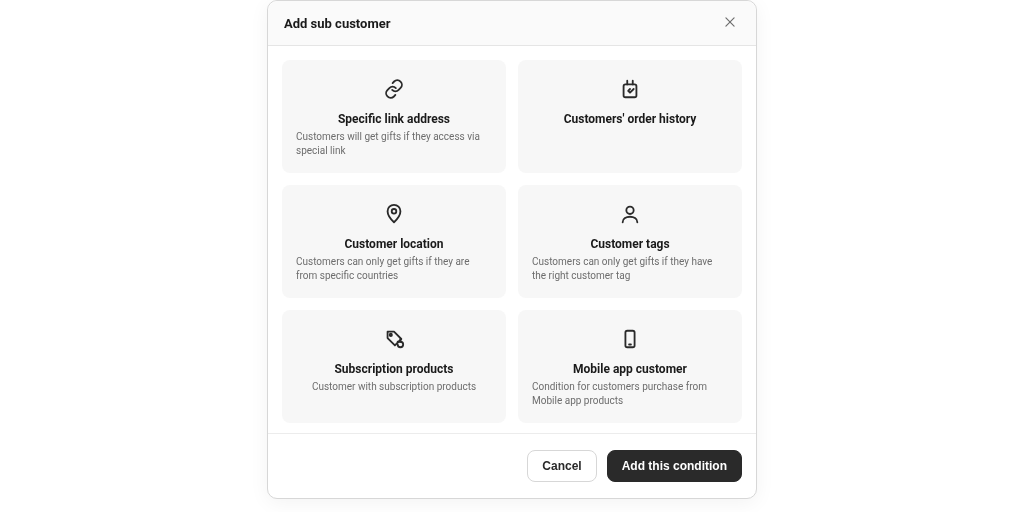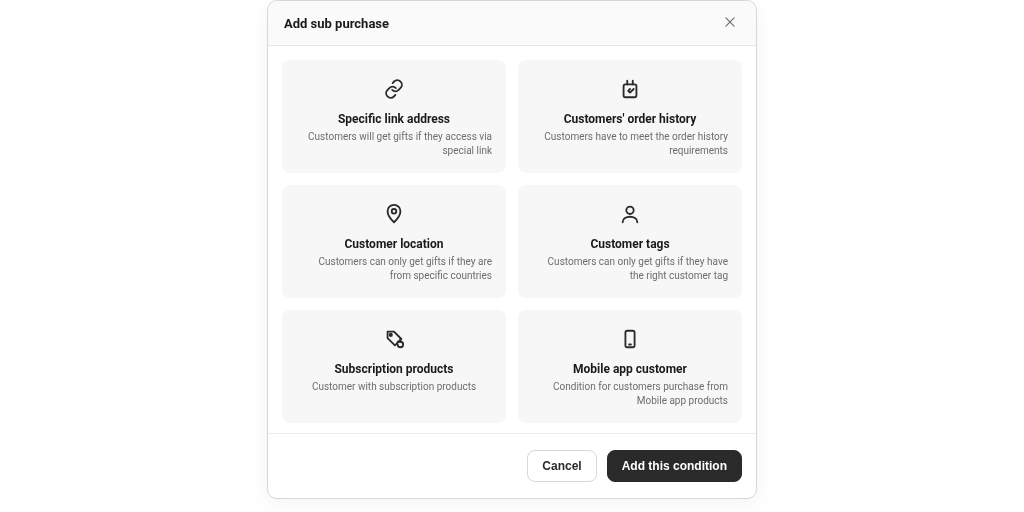--- a/index.html
+++ b/index.html
@@ -35,21 +35,21 @@
     padding: 14px 14px 10px 14px;
     display: grid;
     grid-template-columns: 1fr 1fr;
     gap: 12px;
   }
   .card {
     background: #f7f7f7;
     border-radius: 8px;
     padding: 18px 14px 16px 14px;
     display: flex; flex-direction: column; align-items: center;
-    text-align: right;
+    text-align: left;
     cursor: pointer;
   }
   .card .icon {
     width: 22px; height: 22px;
     color: #2a2a2a;
     margin-bottom: 12px;
     display:flex; align-items:center; justify-content:center;
   }
   .card .icon svg { width: 22px; height: 22px; stroke: #2a2a2a; }
   .card-title { font-size: 12px; font-weight: 700; color: #1a1a1a; margin-bottom: 4px; }
@@ -77,21 +77,21 @@
     text-align: center;
   }
 </style>
 </head>
 <body>
 
 <div class="backdrop">
   <div class="modal">
 
     <div class="modal-header">
-      <div class="modal-title">Add sub purchase</div>
+      <div class="modal-title">Add sub customer</div>
       <button class="close-btn">
         <span>
           <svg viewBox="0 0 24 24" width="14" height="14" fill="none" stroke="currentColor" stroke-width="2" stroke-linecap="round">
             <line x1="5" y1="5" x2="19" y2="19"></line>
               <line x1="19" y1="5" x2="5" y2="19"></line>
           </svg>
         </span>
       </button>
     </div>
 
@@ -110,21 +110,20 @@
 
       <div class="card">
         <div class="icon">
           <svg viewBox="0 0 24 24" fill="none" stroke-width="2" stroke-linecap="round" stroke-linejoin="round">
             <rect x="5" y="7" width="14" height="14" rx="2"></rect>
             <path d="M9 3v4M15 3v4"></path>
             <path d="M12 12l-2 2 2 2 4-4"></path>
           </svg>
         </div>
         <div class="card-title">Customers' order history</div>
-        <div class="card-desc">Customers have to meet the order history requirements</div>
       </div>
 
       <div class="card">
         <div class="icon">
           <svg viewBox="0 0 24 24" fill="none" stroke-width="2" stroke-linecap="round" stroke-linejoin="round">
             <path d="M12 21s7-6.5 7-12a7 7 0 0 0-14 0c0 5.5 7 12 7 12z"></path>
             <circle cx="12" cy="9" r="2.5"></circle>
           </svg>
         </div>
         <div class="card-title">Customer location</div>

